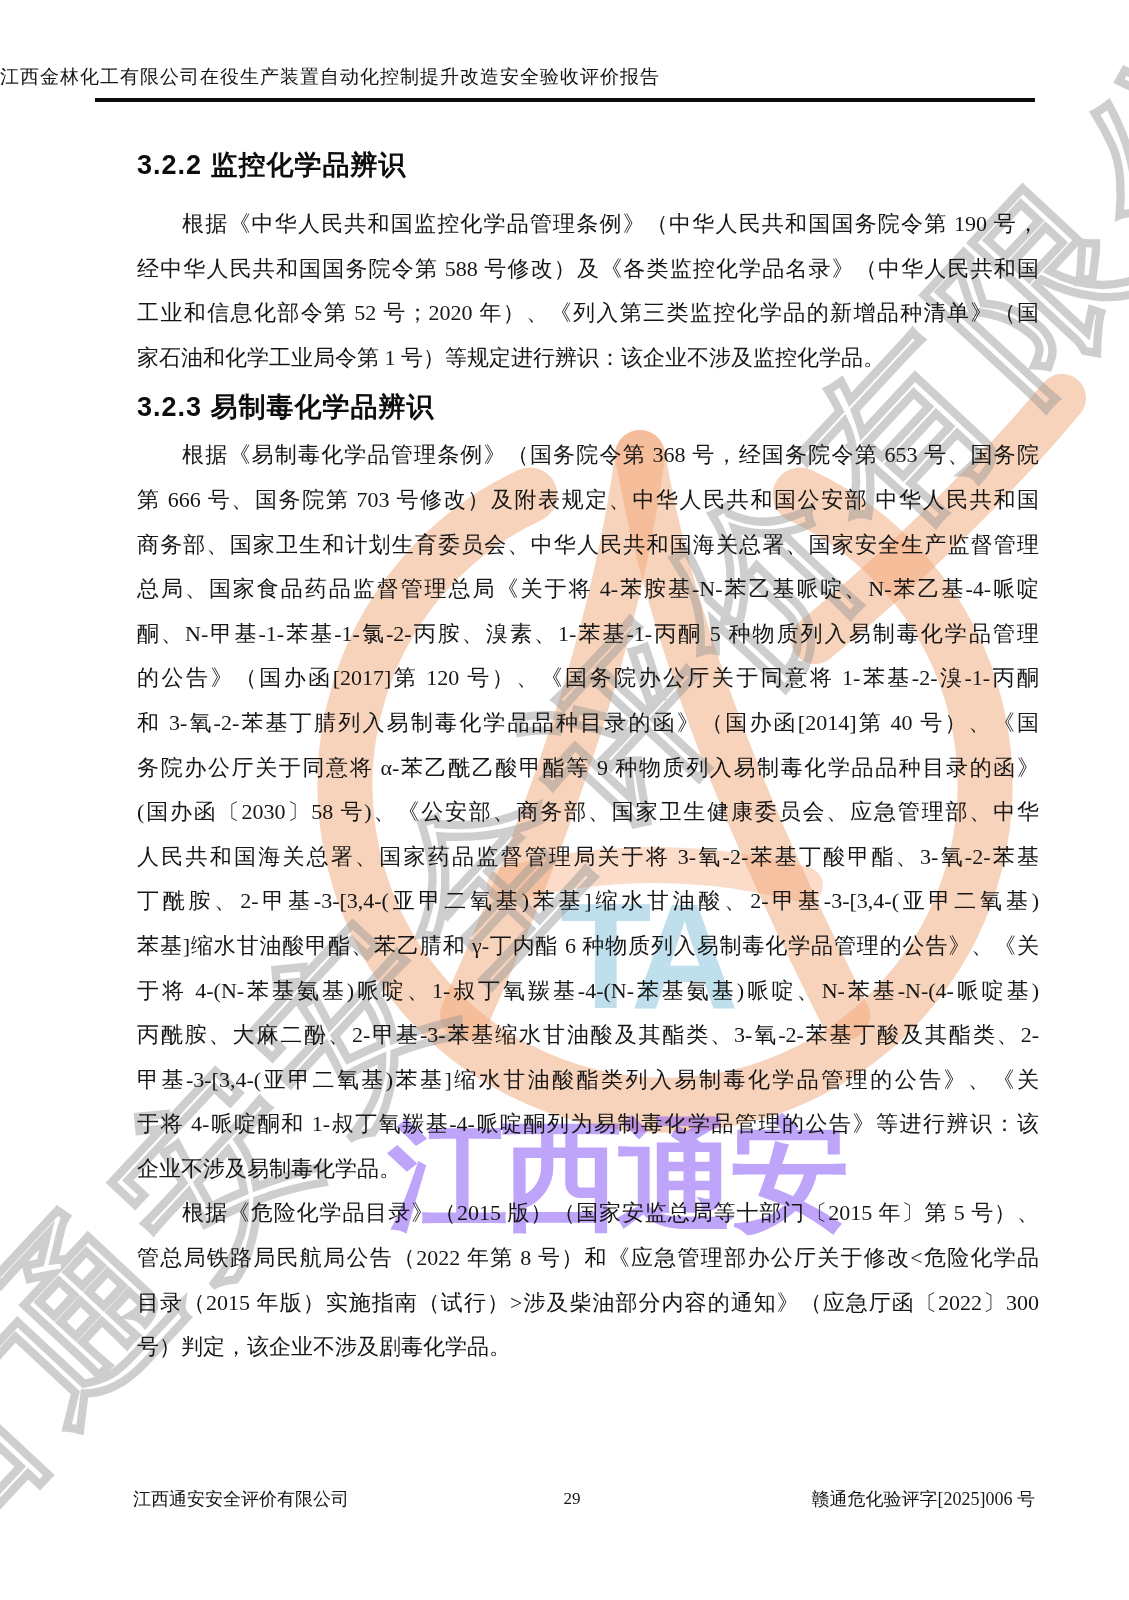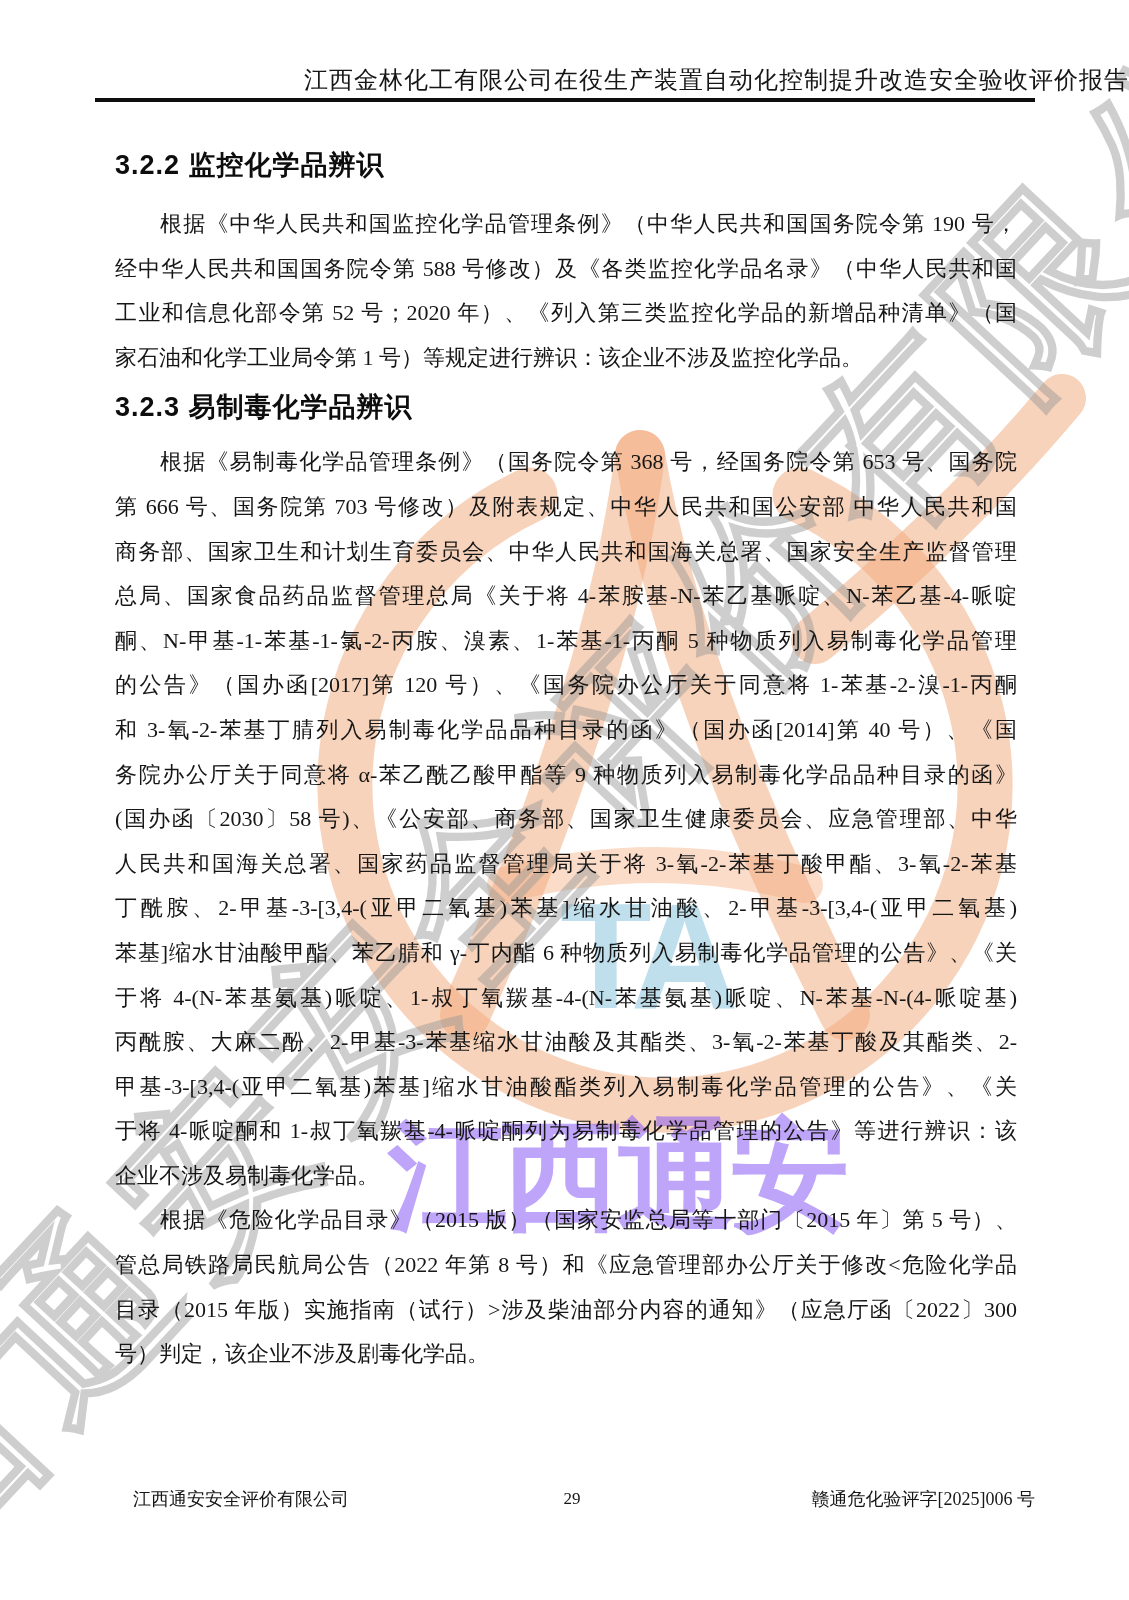--- a/index.html
+++ b/index.html
@@ -18,31 +18,31 @@
     font-family:"Liberation Sans","DejaVu Sans",sans-serif;
   }
   .wm-red{
     position:absolute;left:388px;top:1096px;
     font-size:120px;font-weight:700;letter-spacing:-6px;
     color:rgba(210,58,46,0.55);
     font-family:"Liberation Sans","DejaVu Sans",sans-serif;
   }
   .wm-logo{position:absolute;left:0;top:0;}
   
-  .header{position:absolute;top:64px;left:0;width:100%;text-align:right;
-    font-size:24px;letter-spacing:1px;z-index:2;}
+  .header{position:absolute;top:64px;left:0;width:100%;text-align:left;
+    font-size:19px;letter-spacing:1px;z-index:2;}
   .header-rule{position:absolute;top:98px;left:95px;width:940px;height:4px;
     background:#0e0e0e;z-index:2;}
-  .content{position:absolute;top:148px;left:115px;width:902px;z-index:2;}
+  .content{position:absolute;top:148px;left:137px;width:902px;z-index:2;}
   .heading{
     font-family:"Liberation Sans","DejaVu Sans",sans-serif;
     font-weight:700;font-size:27px;line-height:34px;color:#0d0d0d;
     margin:0 0 20px 0;letter-spacing:1px;
   }
-  .heading.h2{margin-top:10px;margin-bottom:16px;}
+  .heading.h2{margin-top:10px;margin-bottom:9px;}
   .heading.h3{margin-top:14px;margin-bottom:12px;}
   .para{margin:0 0 0 0;}
   .line{
     height:44.6px;line-height:44.6px;font-size:22px;
     text-align:justify;text-align-last:justify;
     white-space:normal;overflow:hidden;
   }
   .line.indent{padding-left:45px;}
   .line.last{text-align-last:left;}
   .footer{

